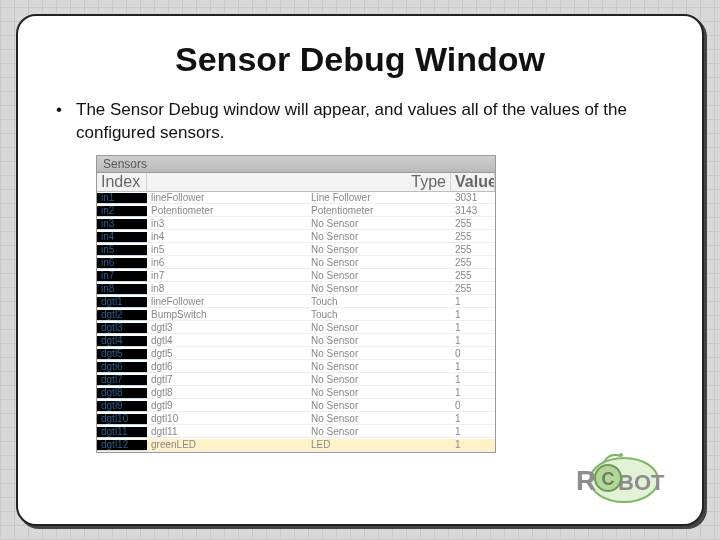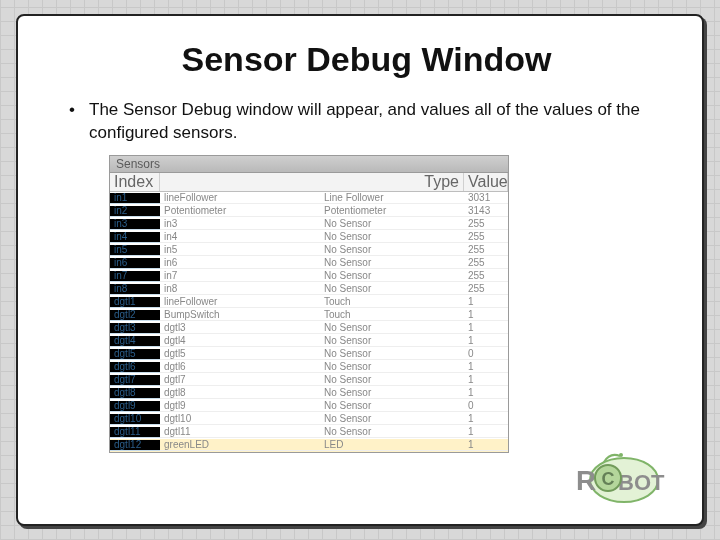--- a/index.html
+++ b/index.html
@@ -12,23 +12,23 @@
       repeating-linear-gradient(90deg, #c8c8c8 0, #c8c8c8 1px, transparent 1px, transparent 14px);
     font-family: Arial, Helvetica, sans-serif;
     position: relative;
     overflow: hidden;
   }
   .slide {
     position: absolute;
     top: 14px; left: 16px; right: 16px; bottom: 14px;
     background: #fff;
     border: 2px solid #222;
-    border-radius: 8px;
+    border-radius: 20px;
     box-shadow: 3px 3px 0 #444;
-    padding: 18px 30px 16px 43px;
+    padding: 18px 30px 16px 30px;
   }
   .title {
     text-align: center;
     font-size: 34px;
     font-weight: bold;
     color: #111;
     margin-top: 6px;
     margin-bottom: 20px;
   }
   .bullet {
@@ -72,21 +72,21 @@
   .hdr-row > div {
     padding: 1px 4px;
     border-right: 1px solid #d0d0d0;
     font-size: 16px;
     white-space: nowrap;
     overflow: hidden;
   }
   .col-idx { width: 50px; flex: none; }
   .col-sensor { width: 160px; flex: none; }
   .col-type { flex: 1; text-align: right; padding-right: 4px; }
-  .col-val { width: 44px; flex: none; text-align: left; }
+  .col-val { width: 44px; flex: none; text-align: left; font-weight: bold; }
   .rows { }
   .row {
     display: flex;
     height: 13px;
     align-items: center;
   }
   .row:last-child { background: #fff2c8; }
   .row > div {
     padding: 0 4px;
     font-size: 10px;

